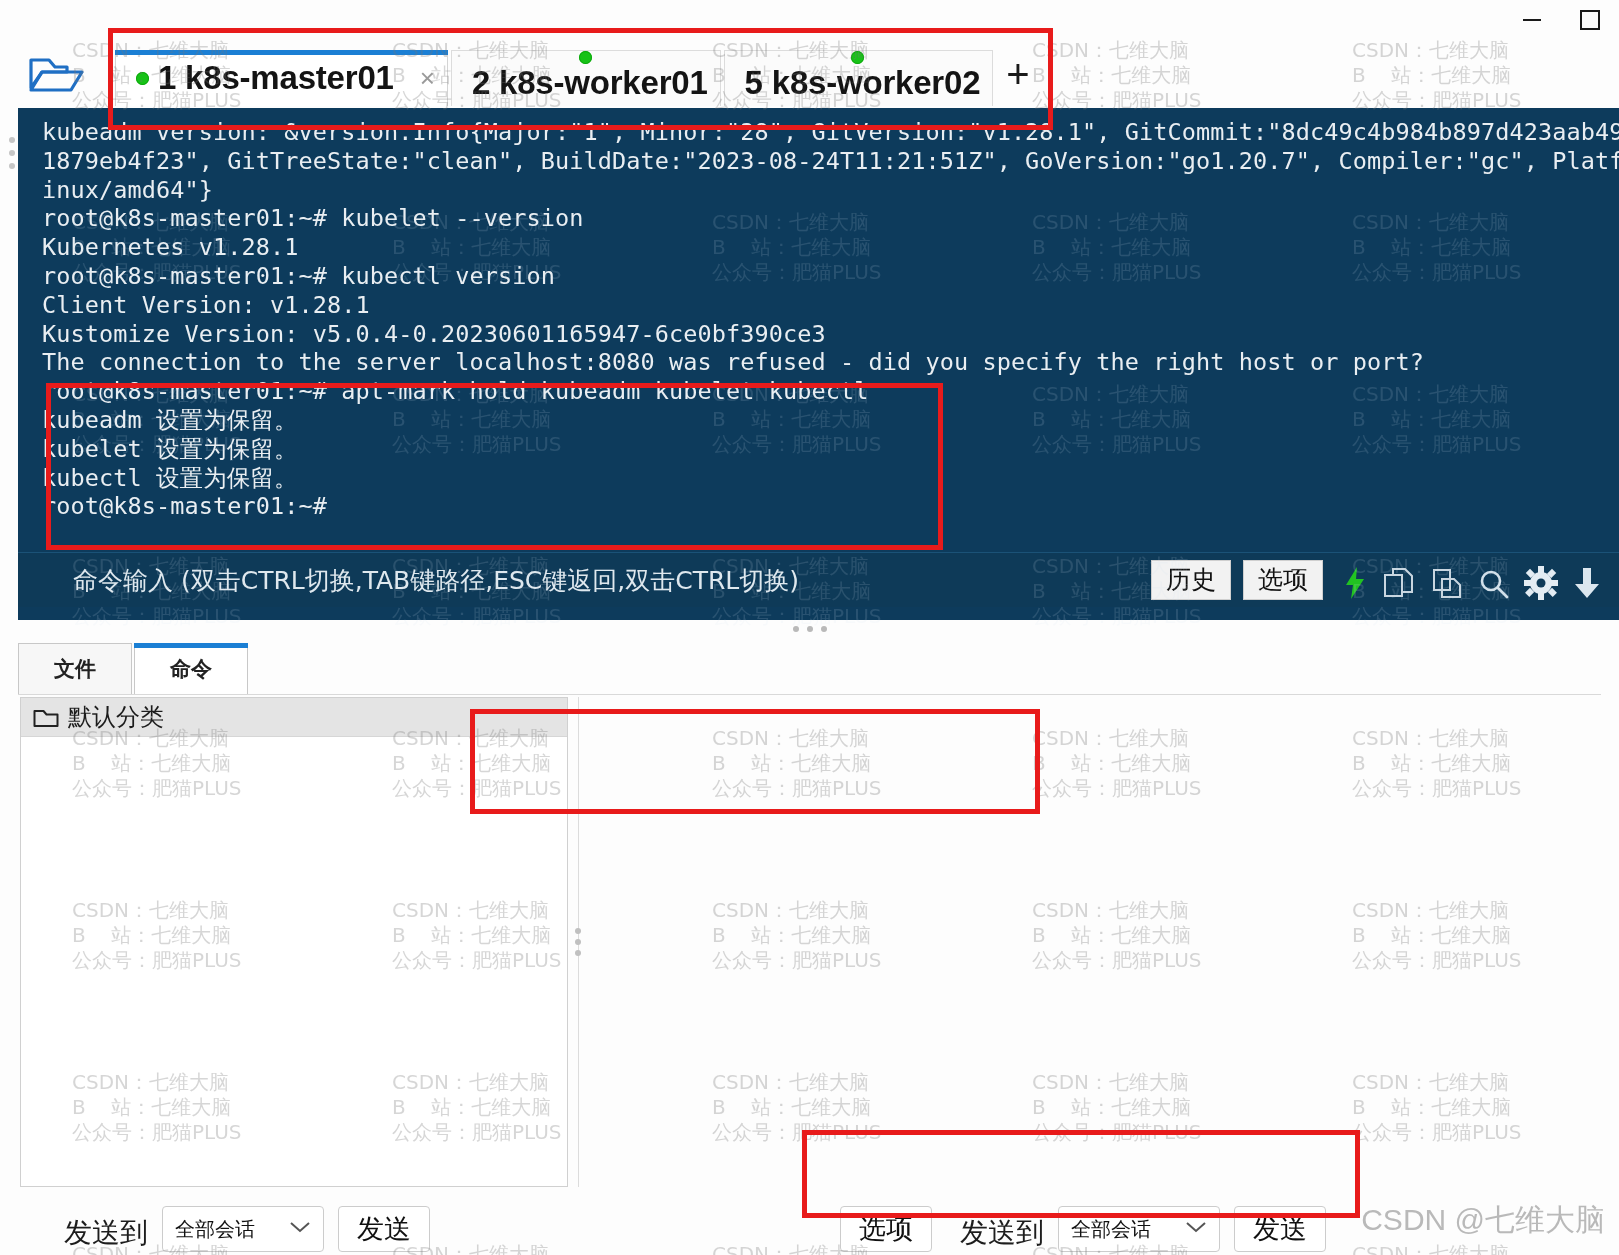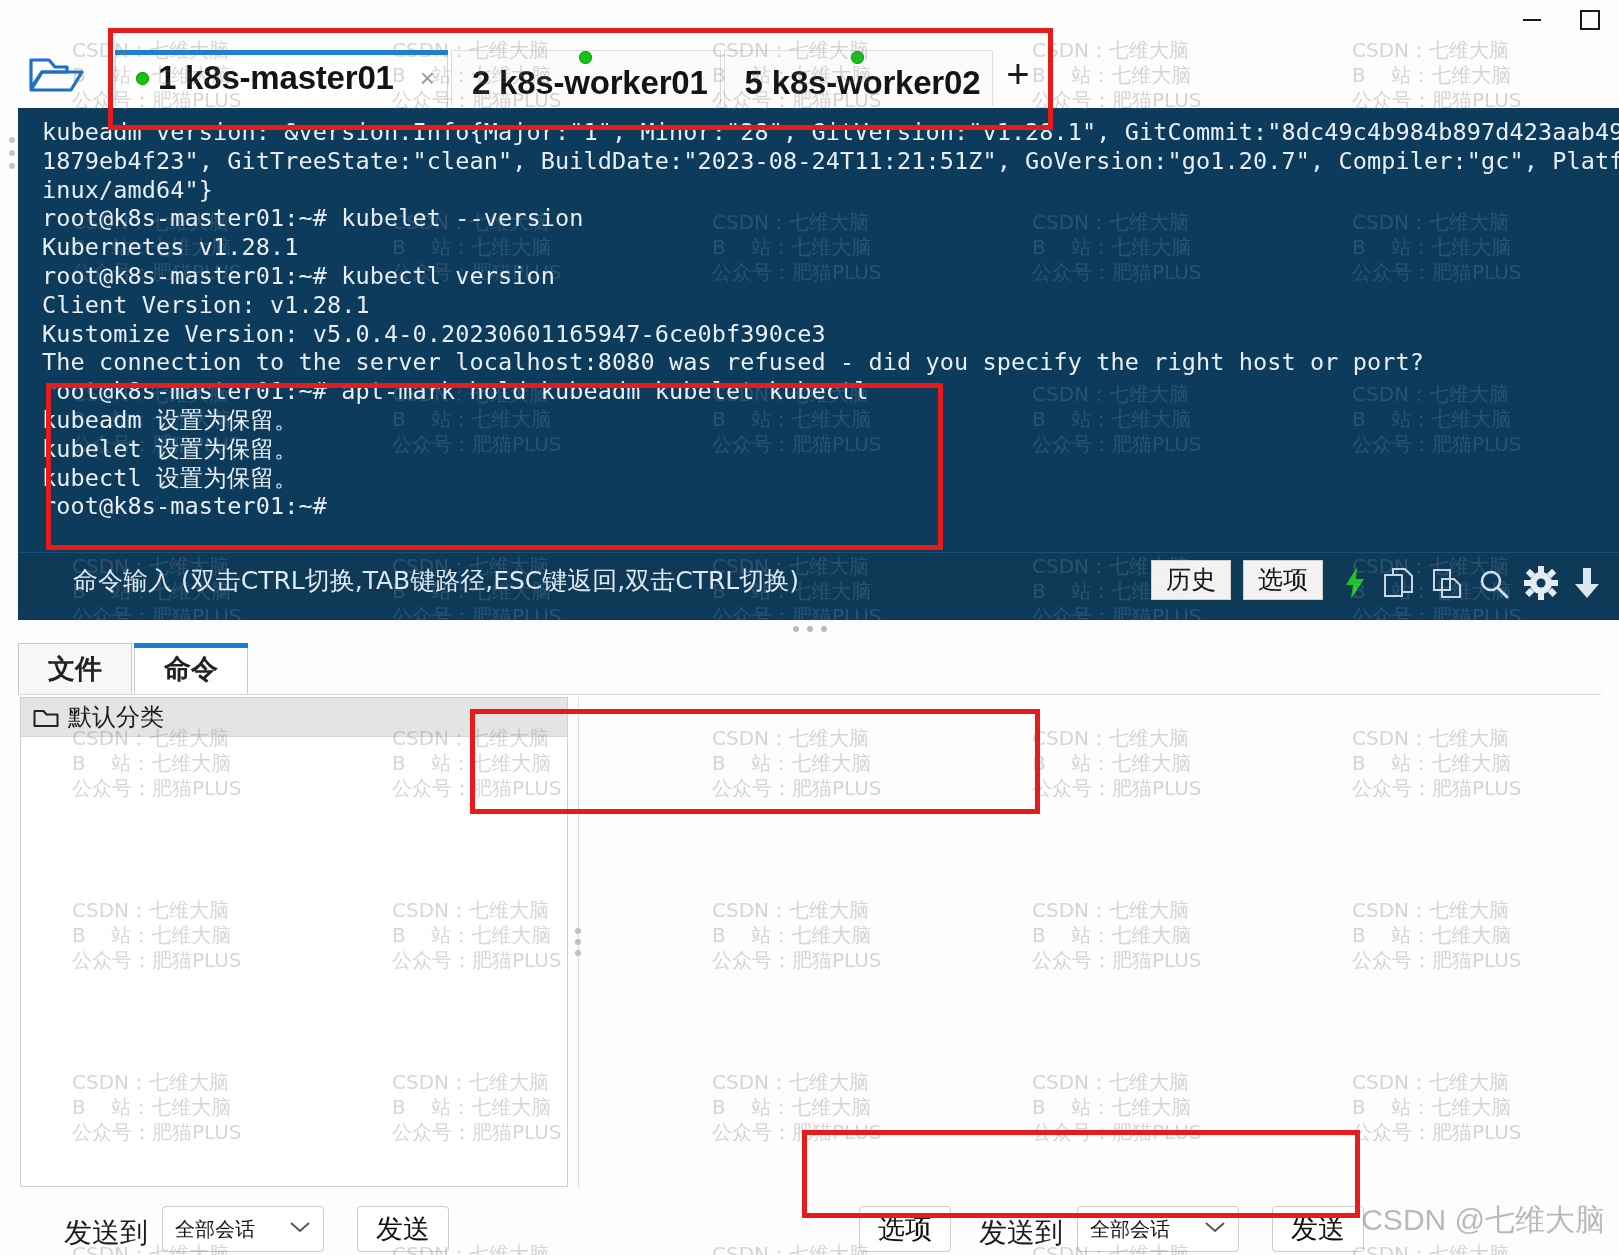--- a/index.html
+++ b/index.html
@@ -98,21 +98,21 @@
   .vdots{position:absolute;left:9px;top:130px;}
   .vdots span{display:block;width:6px;height:6px;border-radius:50%;background:#c6c6c6;margin:7px 0;}
 
   
   .lower{position:absolute;left:0;top:638px;width:1619px;height:617px;background:#fdfdfd;}
   .btabs{position:absolute;left:18px;top:5px;display:flex;align-items:flex-end;}
   .btab{
     position:relative;width:114px;height:52px;box-sizing:border-box;
     border:1px solid #c8c8c8;background:#f7f7f7;
     display:flex;align-items:center;justify-content:center;
-    font-size:27px;font-weight:bold;color:#222;margin-right:2px;
+    font-size:21px;font-weight:bold;color:#222;margin-right:2px;
   }
   .btab.active{background:#ffffff;border-bottom-color:#ffffff;border-top:none;}
   .btab.active:before{content:"";position:absolute;left:-1px;right:-1px;top:0;height:5px;background:#1b7fd4;}
   .btabs-underline{
     position:absolute;left:18px;top:56px;width:1583px;height:1px;background:#d9d9d9;
   }
 
   .panes{
     position:absolute;left:20px;top:59px;width:1579px;height:490px;
     display:flex;
@@ -156,21 +156,21 @@
     display:flex;align-items:center;justify-content:space-between;
     min-width:162px;height:46px;box-sizing:border-box;
     border:1px solid #cccccc;border-radius:4px;background:#ffffff;
     padding:0 12px;margin-right:14px;
   }
   .sel .val{font-size:20px;color:#111;}
   .sel .chev{margin-left:16px;color:#555;}
   .btn{
     height:46px;box-sizing:border-box;display:flex;align-items:center;justify-content:center;
     border:1px solid #cccccc;border-radius:4px;background:#ffffff;
-    font-size:27px;color:#111;padding:0 18px;margin-right:14px;white-space:nowrap;margin-left:19px;
+    font-size:27px;color:#111;padding:0 18px;margin-right:14px;white-space:nowrap;
   }
 
   
   .redbox{position:absolute;border:5px solid #e81b1b;box-sizing:border-box;pointer-events:none;z-index:40;}
   #rb-tabs{left:108px;top:28px;width:945px;height:102px;}
   #rb-term{left:46px;top:383px;width:897px;height:167px;}
   #rb-editor{left:470px;top:709px;width:570px;height:105px;}
   #rb-bottom{left:802px;top:1130px;width:558px;height:88px;}
 
   

